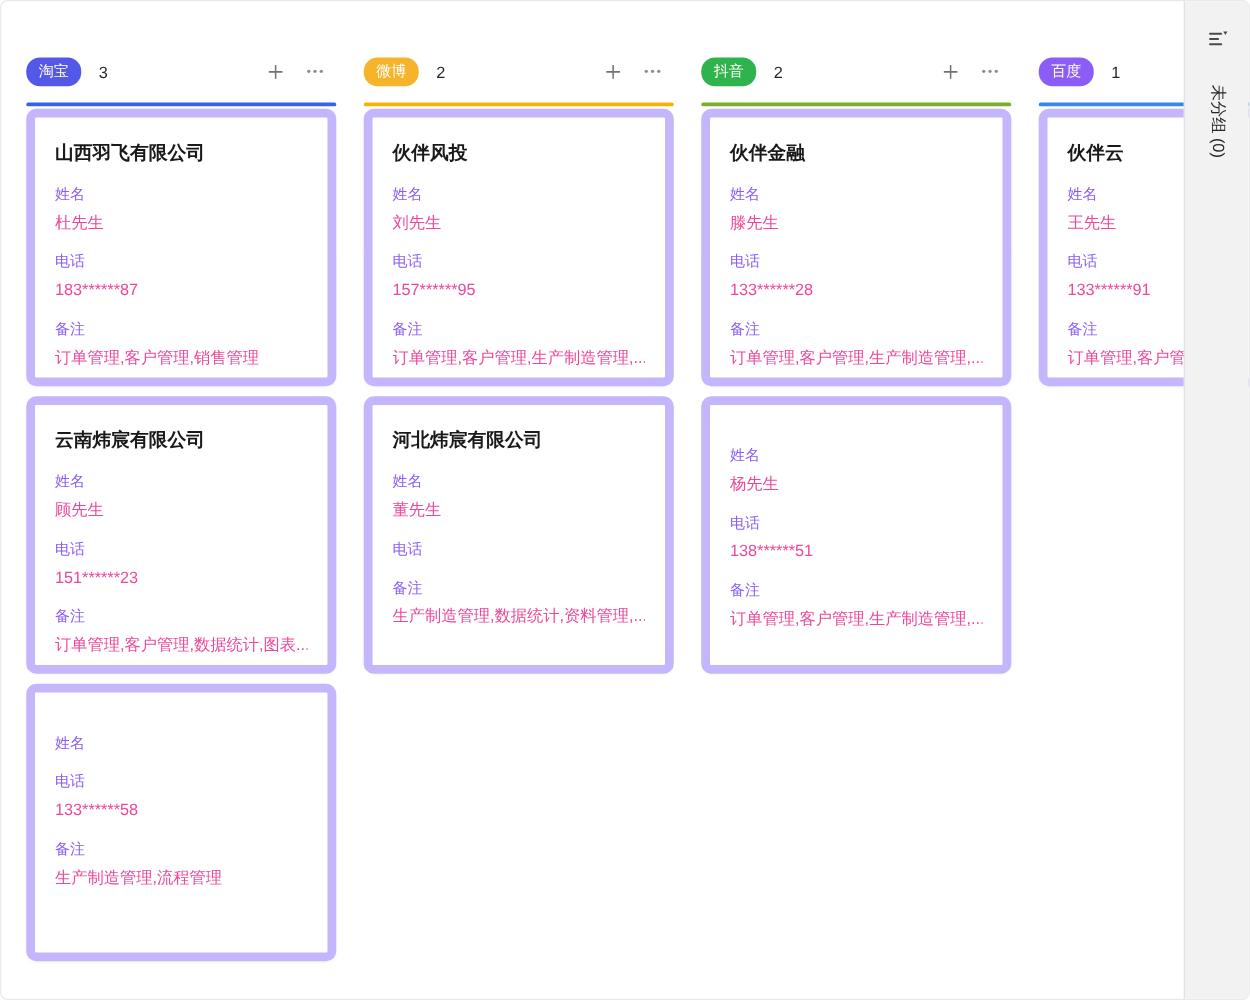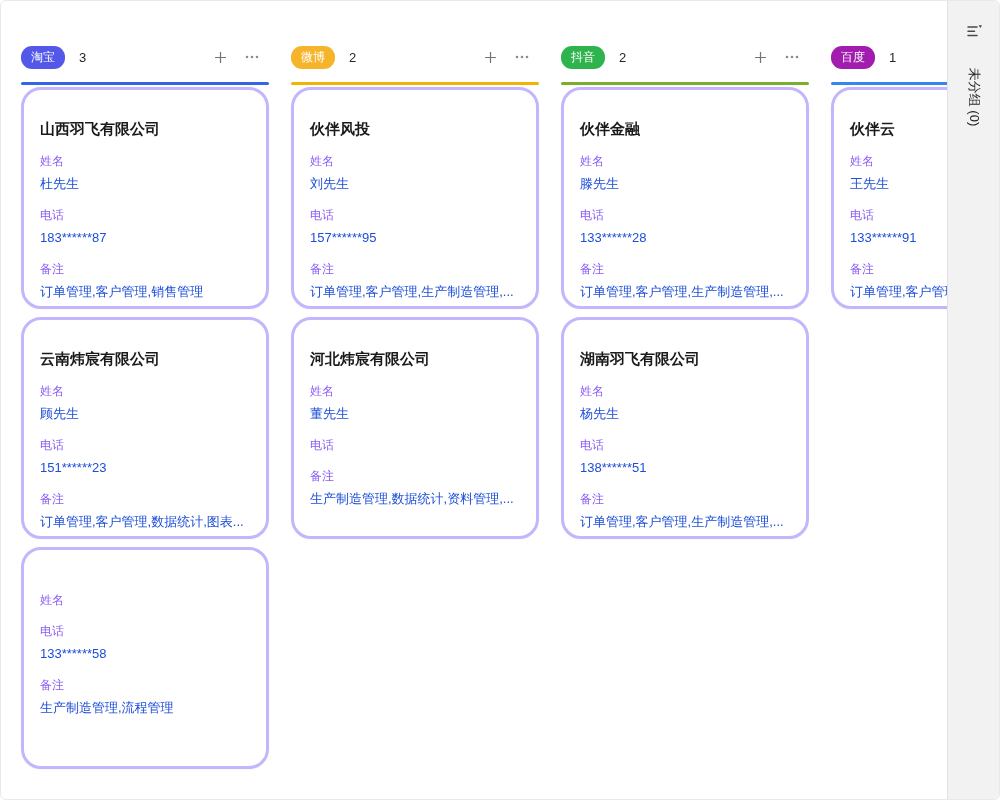--- a/index.html
+++ b/index.html
@@ -27,28 +27,28 @@
   .count { margin-left:14px; font-size:13px; color:#262626; }
   .hspace { flex:1; }
   .icon-btn {
     width:18px; height:18px; margin-left:14px;
     display:flex; align-items:center; justify-content:center; cursor:pointer;
   }
   .col-line { height:3px; border-radius:2px; margin-top:13px; }
   .cards { padding-top:2px; margin-top:0; }
 
   .card {
-    background:#fff; border:3px solid #c4b5fd; border-radius:20px;
-    height:222px; margin-top:8px; padding:28px 16px; overflow:hidden;
+    background:#fff; border:7px solid #c4b5fd; border-radius:8px;
+    height:222px; margin-top:8px; padding:18px 16px; overflow:hidden;
     box-shadow:0 1px 2px rgba(0,0,0,0.03); cursor:pointer;
   }
   .card:first-child { margin-top:0; }
   .card-title { font-size:15px; line-height:21px; font-weight:700; color:#1a1a1a; white-space:nowrap; }
   .f-label { margin-top:14px; font-size:12px; line-height:17px; color:#8b5cf6; }
-  .f-value { margin-top:4px; font-size:13px; line-height:19px; color:#1d4ed8; white-space:nowrap; overflow:hidden; }
+  .f-value { margin-top:4px; font-size:13px; line-height:19px; color:#ec4899; white-space:nowrap; overflow:hidden; }
 
   
   .side-panel {
     position:absolute; top:0; right:0; width:52px; height:100%;
     background:#f2f2f2; border-left:1px solid #e2e2e2; z-index:5;
   }
   .panel-icon {
     width:18px; height:18px; margin:21px auto 0; cursor:pointer;
     display:flex; align-items:center; justify-content:center;
   }
@@ -172,33 +172,32 @@
           <div class="card">
             <div class="card-title">伙伴金融</div>
             <div class="f-label">姓名</div>
             <div class="f-value">滕先生</div>
             <div class="f-label">电话</div>
             <div class="f-value">133******28</div>
             <div class="f-label">备注</div>
             <div class="f-value">订单管理,客户管理,生产制造管理,...</div>
           </div>
           <div class="card">
-            <div class="card-title">湖南羽飞有限公司</div>
             <div class="f-label">姓名</div>
             <div class="f-value">杨先生</div>
             <div class="f-label">电话</div>
             <div class="f-value">138******51</div>
             <div class="f-label">备注</div>
             <div class="f-value">订单管理,客户管理,生产制造管理,...</div>
           </div>
         </div>
       </div>
       <div class="column">
         <div class="col-header">
-          <span class="badge" style="background: #a21caf;">百度</span>
+          <span class="badge" style="background: #8b5cf6;">百度</span>
           <span class="count">1</span>
           <span class="hspace"></span>
         </div>
         <div class="col-line" style="background: rgb(52, 134, 240);"></div>
         <div class="cards">
           <div class="card">
             <div class="card-title">伙伴云</div>
             <div class="f-label">姓名</div>
             <div class="f-value">王先生</div>
             <div class="f-label">电话</div>

